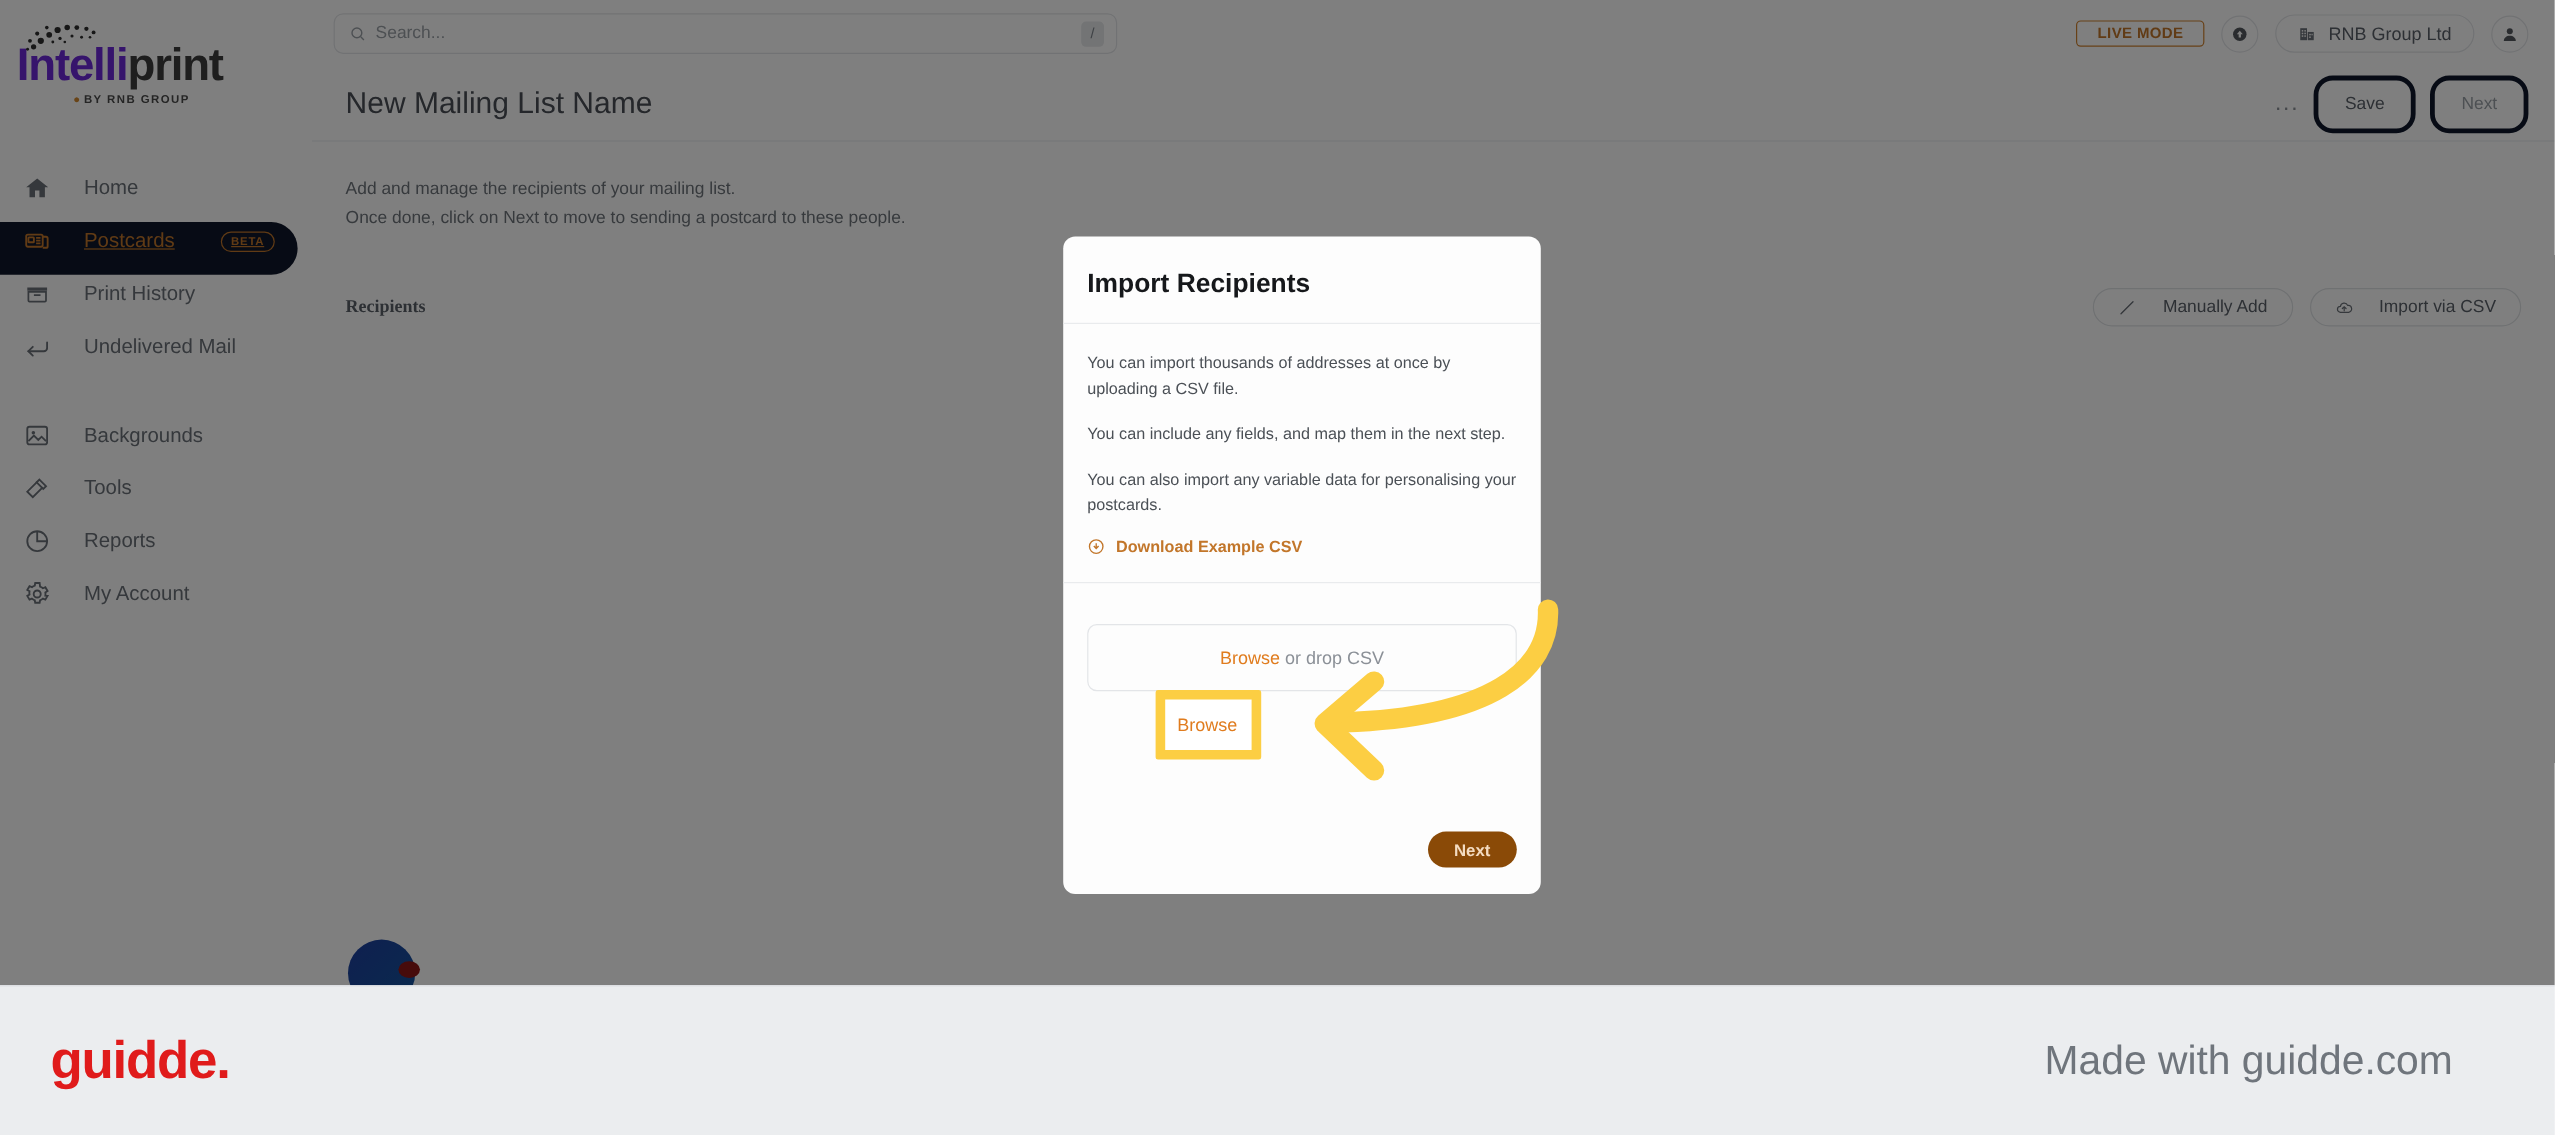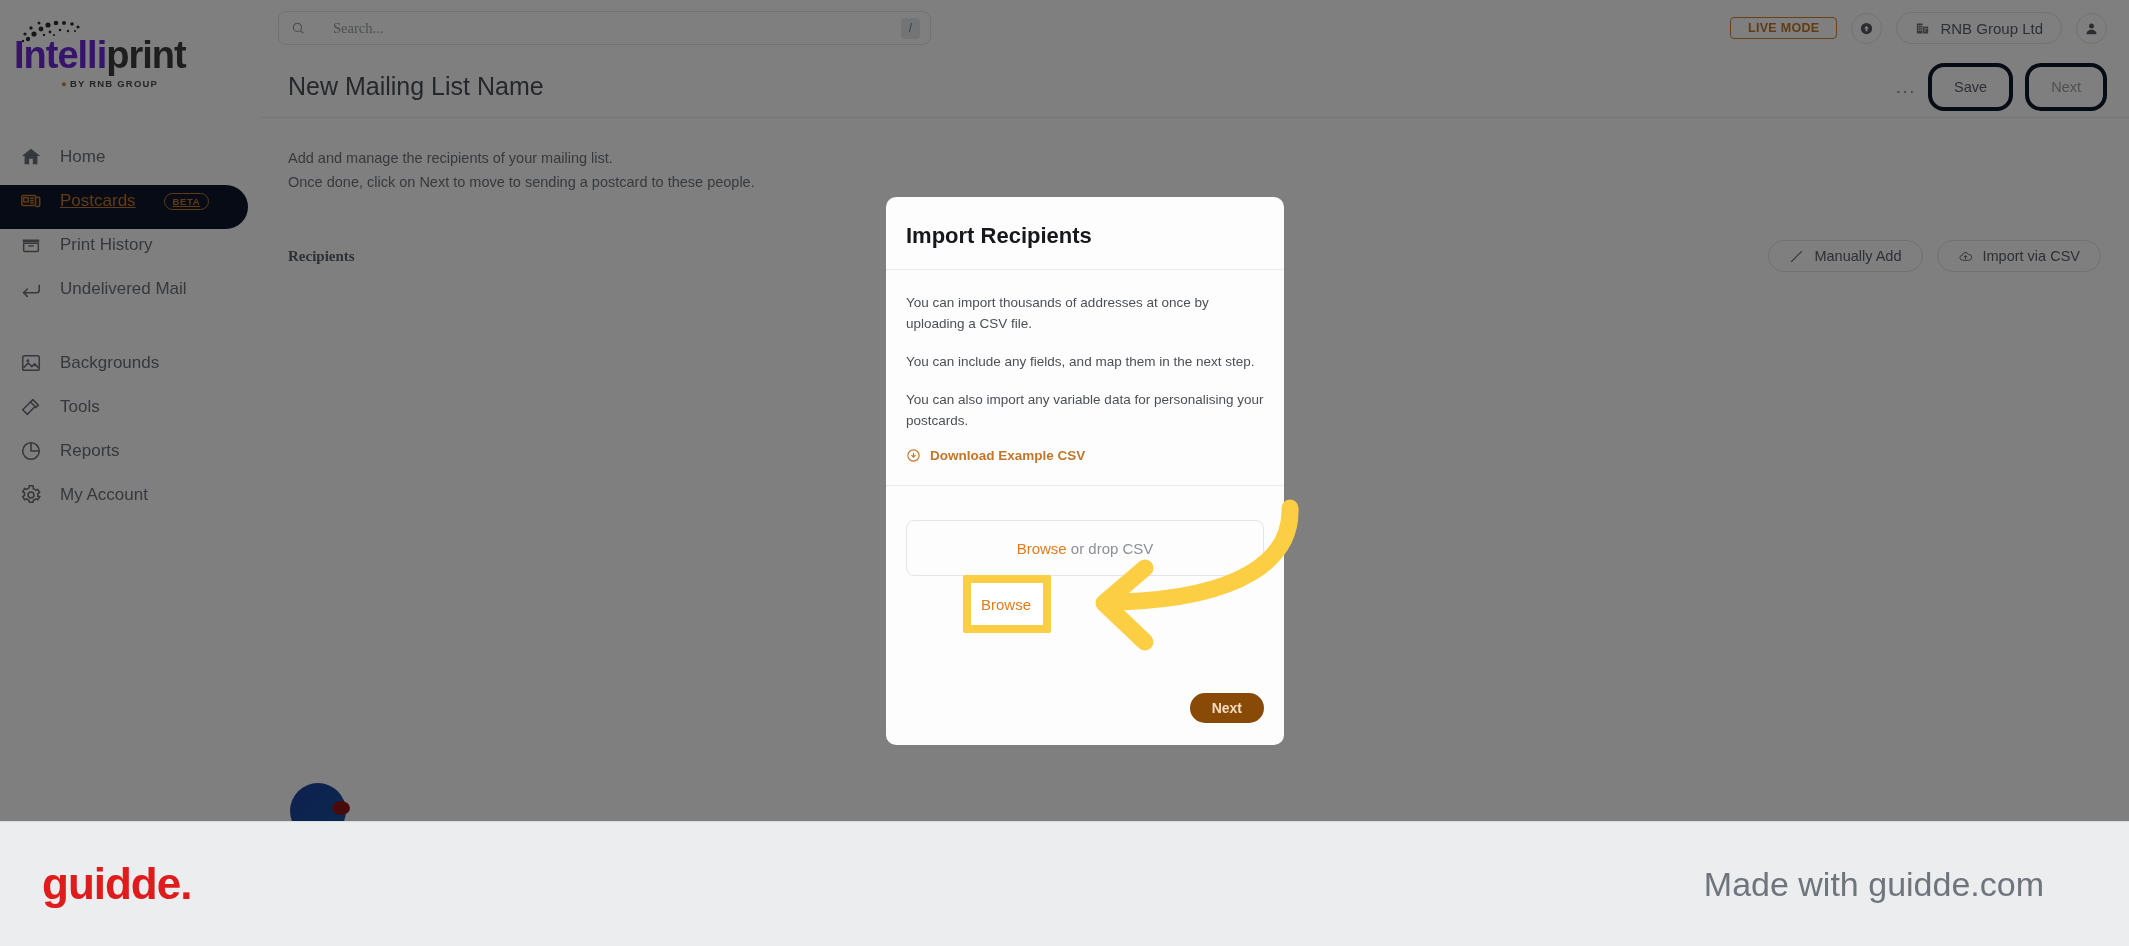--- a/index.html
+++ b/index.html
@@ -23,21 +23,21 @@
   .logo-intelli { color: #6d28d9; }
   .logo-print { color: #3c3c3c; }
   .logo-sub {
     font-size: 9.5px; font-weight: 700; color: #4a4a4a;
     letter-spacing: 1.2px; margin: 4px 0 0 47px;
   }
   .logo-pin { color: #d2892f; margin-right: 2px; }
 
   .nav { margin-top: 52px; }
   .nav-item {
-    display: flex; align-items: center; gap: 18px;
+    display: flex; align-items: center; gap: 28px;
     height: 44px; padding: 0 0 12px 20px; margin: 0 12px 0 0;
     border-radius: 0 22px 22px 0;
     color: #6b7178; font-size: 17px; cursor: pointer;
   }
   .nav-item.active { background: #0f172a; color: #c2762a; text-decoration: underline; }
   .nav-item.active .ni { color: #c2762a; }
   .ni { width: 22px; height: 22px; display: block; color: #6b7178; flex: 0 0 22px; }
   .nav-gap { height: 30px; }
   .beta-badge {
     border: 1.4px solid #c2762a; color: #c2762a; border-radius: 10px;
@@ -49,21 +49,21 @@
   #topbar {
     position: absolute; left: 260px; right: 0; top: 0; height: 56px;
     display: flex; align-items: center; padding: 0 22px 0 18px; gap: 14px;
   }
   .search-box {
     position: relative; width: 653px; height: 34px;
     border: 1px solid #e3e5e8; border-radius: 8px;
     display: flex; align-items: center; padding: 0 10px 0 12px;
   }
   .search-box .sicon { width: 14px; height: 14px; color: #9aa0a6; flex:0 0 14px; }
-  .search-placeholder { font-size: 14.5px; color: #9aa0a6; margin-left: 28px; flex: 1; font-family: Liberation Serif, serif; }
+  .search-placeholder { font-size: 14.5px; color: #9aa0a6; margin-left: 8px; flex: 1; }
   .slash-key {
     width: 19px; height: 21px; border-radius: 4px; background: #e6e8ea;
     color: #7a8088; font-size: 12px; display: flex; align-items: center; justify-content: center;
   }
   .topbar-right { margin-left: auto; display: flex; align-items: center; gap: 14px; }
   .live-badge {
     border: 1.4px solid #d0822f; color: #c2762a; border-radius: 4px;
     font-size: 12.5px; font-weight: 700; letter-spacing: .3px; padding: 3px 17px;
   }
   .circle-btn {
@@ -93,21 +93,21 @@
   }
   .pill-btn.muted { color: #9aa0a6; }
 
   
   #main { position: absolute; left: 260px; right: 0; top: 118px; bottom: 0; padding: 28px 28px 0 28px; }
   .desc { font-size: 14.5px; color: #6e747b; line-height: 24px; }
   .section-row { margin-top: 46px; display: flex; align-items: center; }
   .section-title { font-size: 15px; color: #5a6069; font-weight: 600; font-family: Liberation Serif, serif; }
   .section-actions { margin-left: auto; display: flex; gap: 14px; }
   .act-btn {
-    display: flex; align-items: center; gap: 10px; height: 32px;
+    display: flex; align-items: center; gap: 22px; height: 32px;
     border: 1px solid #dfe2e5; border-radius: 17px; padding: 0 20px;
     font-size: 14.5px; color: #5a6069; cursor: pointer;
   }
   .act-btn .ai { width: 15px; height: 15px; color: #6b7178; }
 
   
   #chat-bubble {
     position: absolute; left: 30px; bottom: -18px; width: 56px; height: 56px;
     border-radius: 50%; background: linear-gradient(135deg,#1f3fa0,#12559c);
   }

